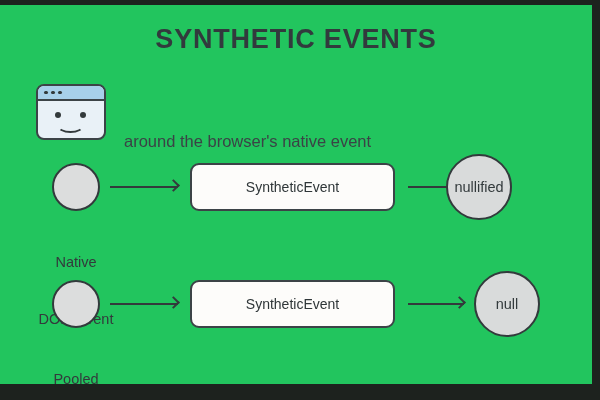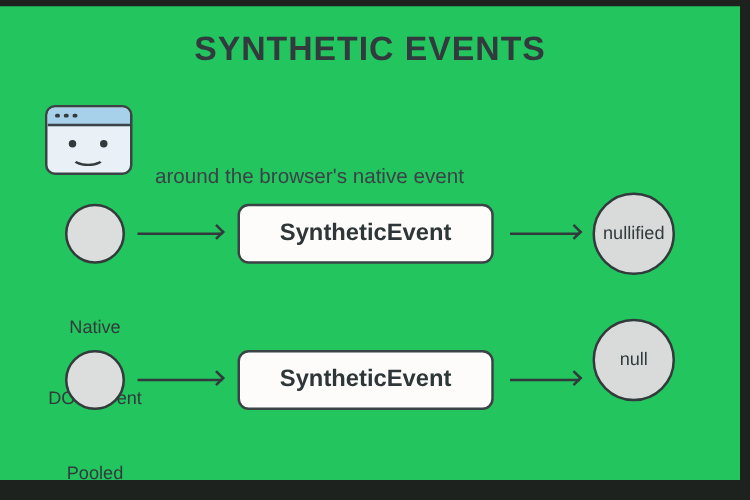--- a/index.html
+++ b/index.html
@@ -130,22 +130,22 @@
   .ev-box {
     position: absolute;
     width: 205px; height: 48px;
     border: 2.5px solid #3c4347;
     border-radius: 9px;
     background: #fdfcfa;
     box-sizing: border-box;
     display: flex;
     align-items: center;
     justify-content: center;
-    font-size: 19px;
-    font-weight: bold;
+    font-size: 14px;
+    font-weight: normal;
     color: #2f3638;
   }
 
   .out-circle {
     position: absolute;
     border-radius: 50%;
     background: #d9dbdb;
     border: 2.5px solid #333a3c;
     box-sizing: border-box;
     display: flex;
@@ -212,21 +212,21 @@
       <span class="head"></span>
     </div>
 
     <div class="ev-box" style="left:190px; top:163px;">SyntheticEvent</div>
 
     <div class="arrow" style="left:408px; top:181px; width:56px;">
       <span class="shaft"></span>
       <span class="head"></span>
     </div>
 
-    <div class="out-circle" style="left:474px; top:154px; width:66px; height:66px;text-align:center;">nullified</div>
+    <div class="out-circle" style="left:446px; top:154px; width:66px; height:66px;text-align:center;">nullified</div>
   </div>
 
   <div class="row row-2">
     <div class="node-circle" style="left:52px; top:280px;"></div>
     <div class="node-label" style="left:-4px; top:332px;">
       <div>Pooled</div>
       
     </div>
 
     <div class="arrow" style="left:110px; top:298px; width:68px;">
@@ -234,16 +234,16 @@
       <span class="head"></span>
     </div>
 
     <div class="ev-box" style="left:190px; top:280px;">SyntheticEvent</div>
 
     <div class="arrow" style="left:408px; top:298px; width:56px;">
       <span class="shaft"></span>
       <span class="head"></span>
     </div>
 
-    <div class="out-circle" style="left:474px; top:255px; width:66px; height:66px;">null</div>
+    <div class="out-circle" style="left:474px; top:271px; width:66px; height:66px;">null</div>
   </div>
 
 </div>
 
 </body></html>

